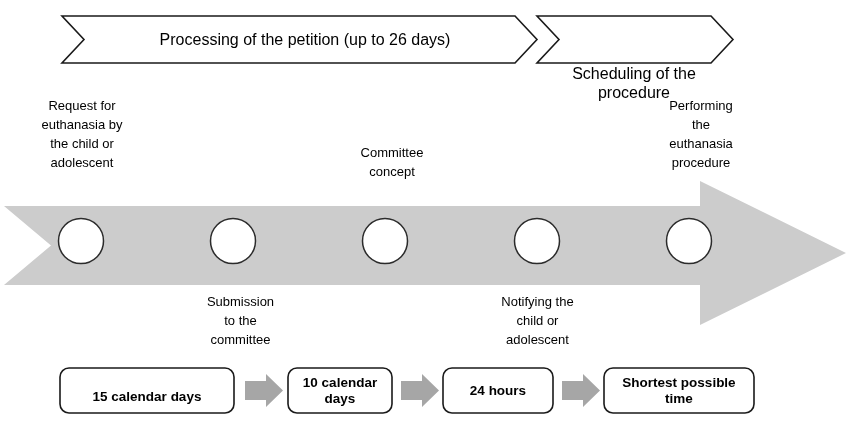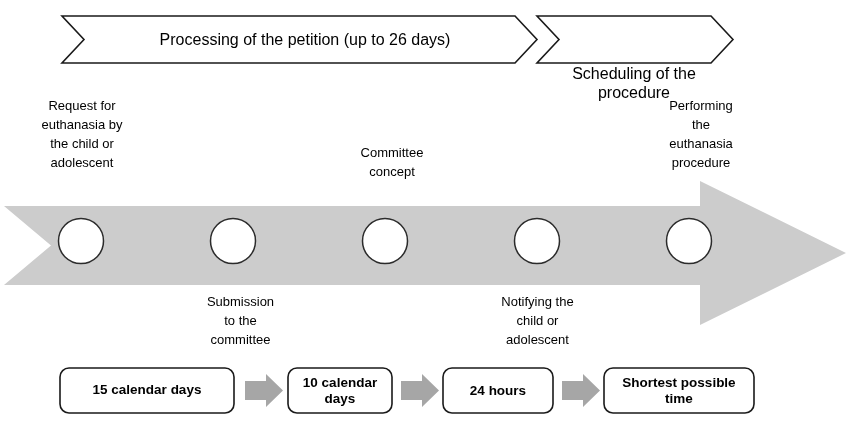--- a/index.html
+++ b/index.html
@@ -51,21 +51,21 @@
   
   #ms-label-0{left:8px;top:96px;width:148px;}
   #ms-label-1{left:318px;top:143px;width:148px;}
   #ms-label-2{left:622px;top:96px;width:158px;}
 
   
   #ms-label-3{left:163px;top:292px;width:155px;text-align:center;}
   #ms-label-4{left:455px;top:292px;width:165px;}
 
   
-  #dur-label-0{left:60px;top:368px;width:174px;height:43px;}
+  #dur-label-0{left:60px;top:368px;width:174px;height:58px;}
   #dur-label-1{left:288px;top:368px;width:104px;height:45px;}
   #dur-label-2{left:443px;top:368px;width:110px;height:45px;}
   #dur-label-3{left:604px;top:368px;width:150px;height:45px;}
 </style>
 </head>
 <body>
 
 <div id="diagram">
 
   <svg class="svg-layer" viewBox="0 0 850 427" xmlns="http://www.w3.org/2000/svg">

